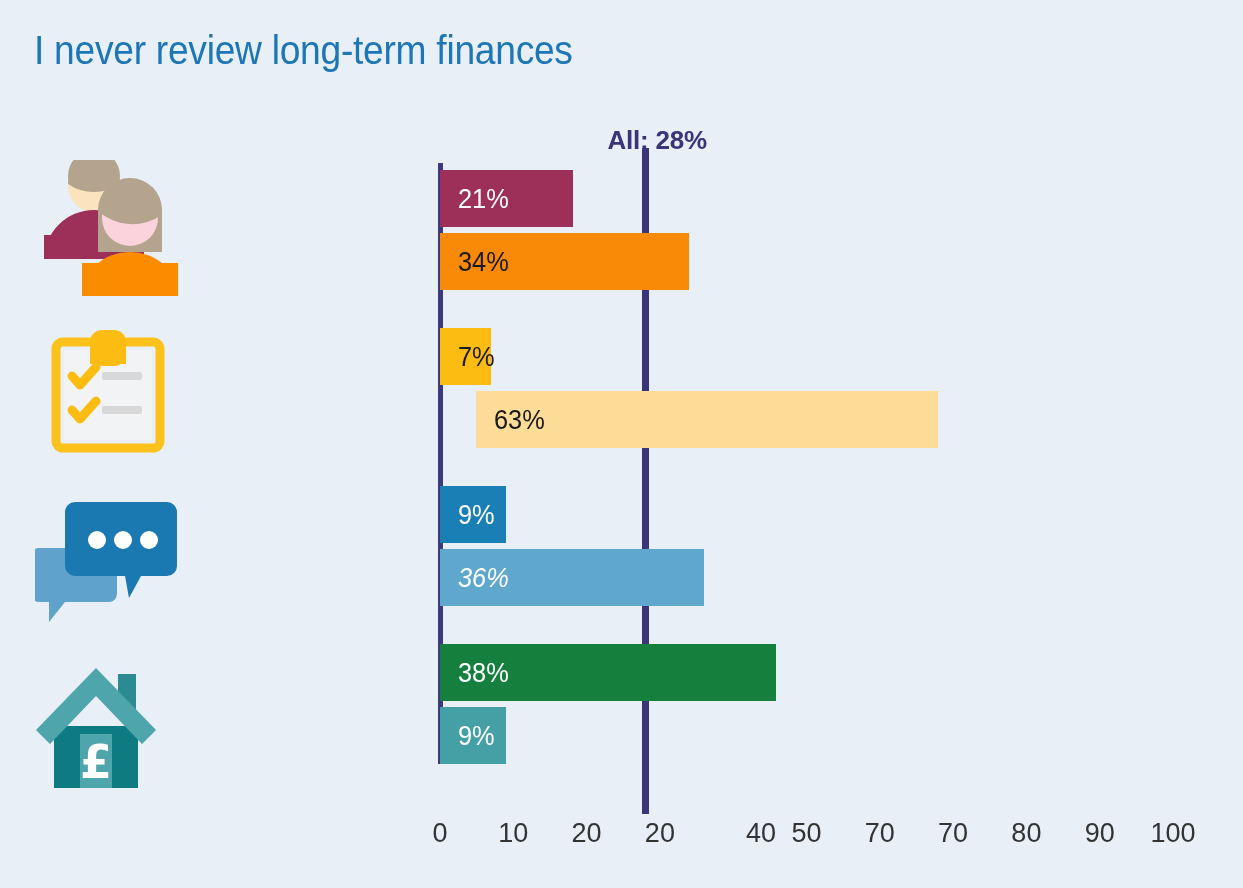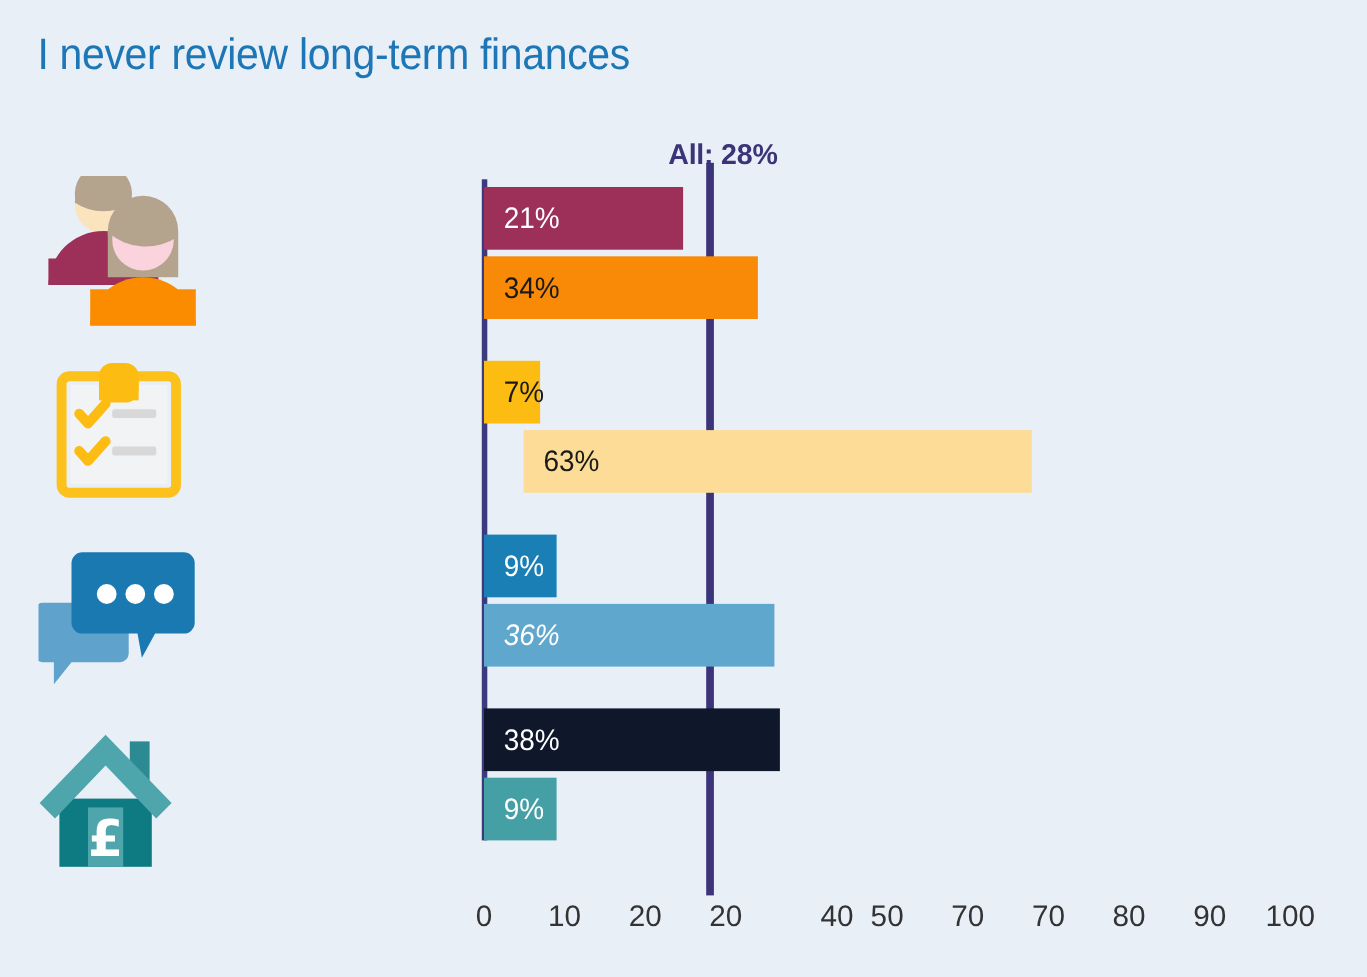--- a/index.html
+++ b/index.html
@@ -174,21 +174,21 @@
       <text x="66" y="128" font-family="DejaVu Sans, sans-serif" font-size="46" font-weight="bold" fill="#FFFFFF" text-anchor="middle">£</text>
     </svg>
   </div>
 
   <div id="plot">
     <div id="axis-line" style="height: 601px; background: rgb(58, 58, 124);"></div>
     <div id="reference-line" style="left: 642.24px; background: rgb(59, 52, 120);"></div>
     <div id="reference-label" style="left: 657.24px; color: rgb(59, 52, 120);">All: 28%</div>
     <div id="bars-layer">
         <div class="bar-row" style="top: 170px;">
-          <div class="bar-rect" style="width: 181px; background: rgb(157, 48, 89);">
+          <div class="bar-rect" style="width: 133px; background: rgb(157, 48, 89);">
             <span class="bar-value" style="color: rgb(255, 255, 255);">21%</span>
           </div>
         </div>
         <div class="bar-row" style="top: 233px;">
           <div class="bar-rect" style="width: 249.22px; background: rgb(249, 138, 8);">
             <span class="bar-value" style="color: rgb(26, 26, 26);">34%</span>
           </div>
         </div>
         <div class="bar-row" style="top: 328px;">
           <div class="bar-rect" style="width: 51.31px; background: rgb(252, 188, 18);">
@@ -204,21 +204,21 @@
           <div class="bar-rect" style="width: 65.97px; background: rgb(26, 127, 181);">
             <span class="bar-value" style="color: rgb(255, 255, 255);">9%</span>
           </div>
         </div>
         <div class="bar-row" style="top: 549px;">
           <div class="bar-rect" style="width: 263.88px; background: rgb(95, 167, 205); font-style: italic;">
             <span class="bar-value" style="color: rgb(255, 255, 255);">36%</span>
           </div>
         </div>
         <div class="bar-row" style="top: 644px;">
-          <div class="bar-rect" style="width: 269px; background: #0f172a;">
+          <div class="bar-rect" style="width: 336px; background: #15803d;">
             <span class="bar-value" style="color: rgb(255, 255, 255);">38%</span>
           </div>
         </div>
         <div class="bar-row" style="top: 707px;">
           <div class="bar-rect" style="width: 65.97px; background: rgb(69, 160, 165);">
             <span class="bar-value" style="color: rgb(255, 255, 255);">9%</span>
           </div>
         </div>
       </div>
     <div id="x-axis">

